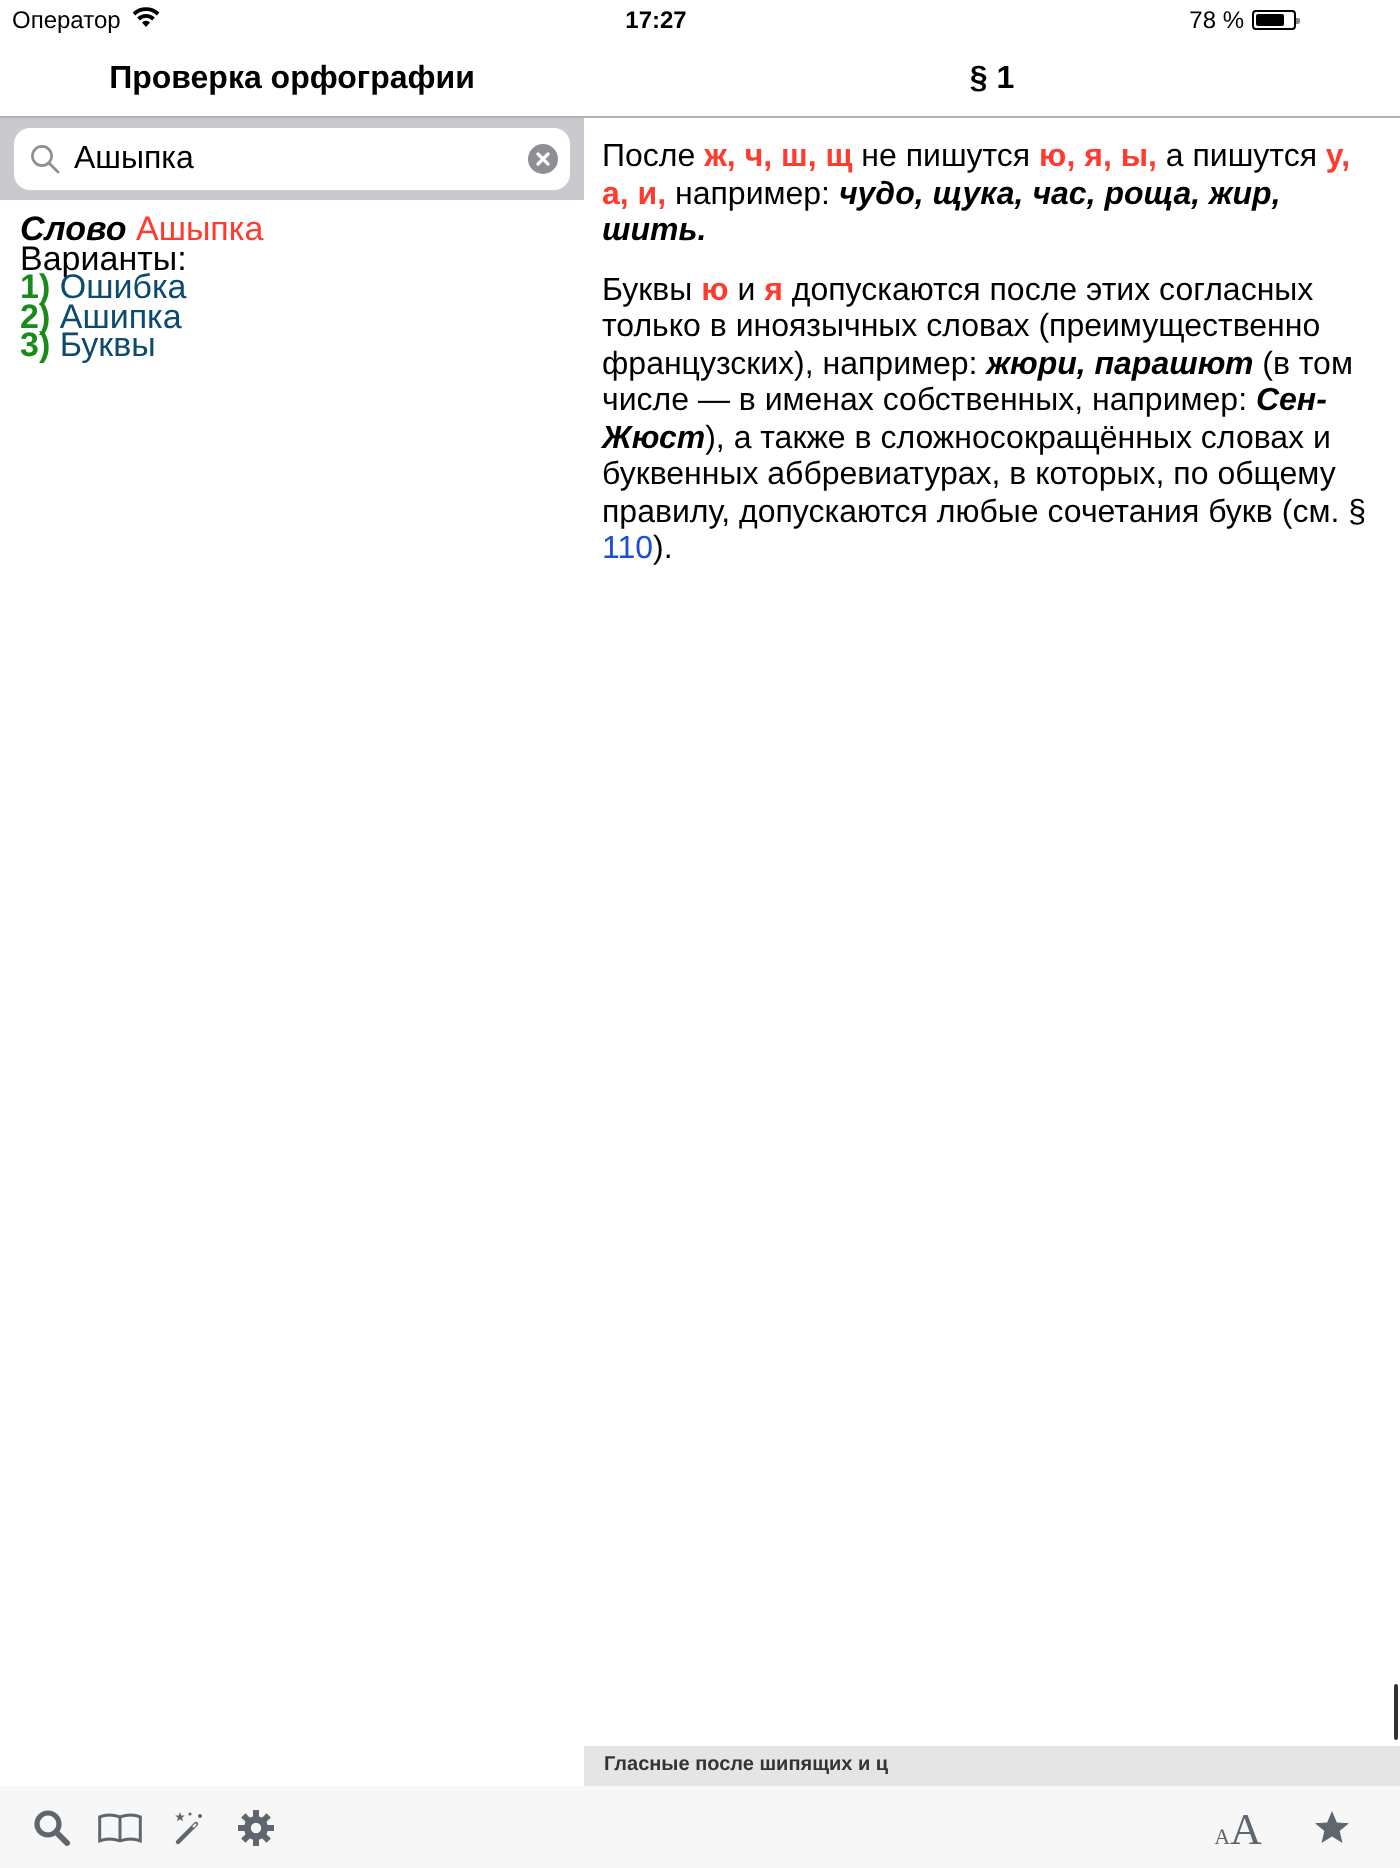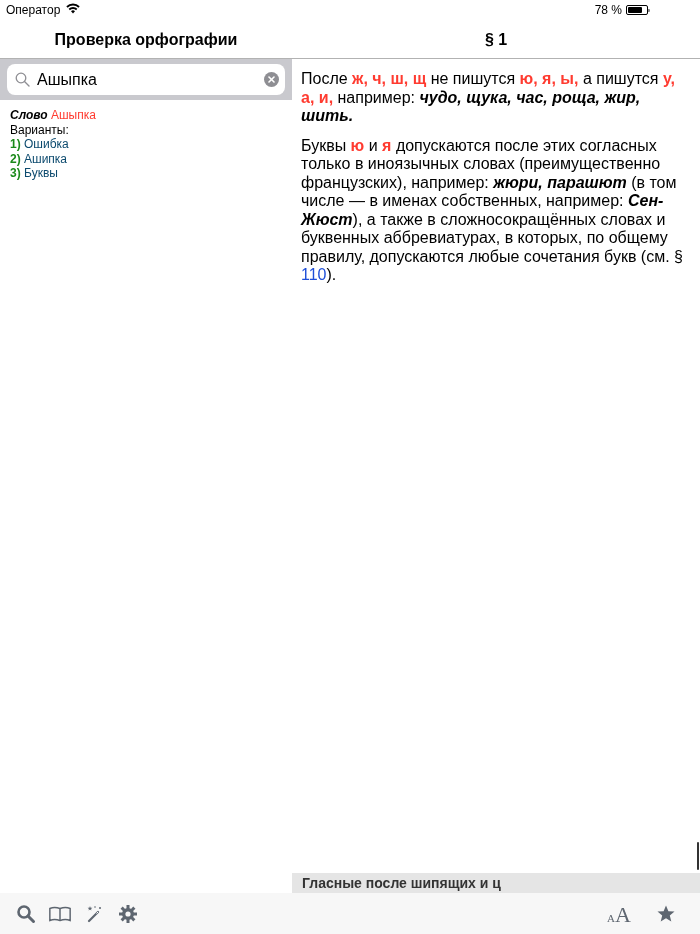--- a/index.html
+++ b/index.html
@@ -17,33 +17,33 @@
     .nav-left { position: absolute; top: 20px; left: 0; width: 292px; height: 39px; display: flex; align-items: center; justify-content: center; font-size: 16px; font-weight: bold; }
     .nav-right { position: absolute; top: 20px; left: 292px; width: 408px; height: 39px; display: flex; align-items: center; justify-content: center; font-size: 16px; font-weight: bold; }
     .nav-divider { position: absolute; top: 58px; left: 0; width: 700px; height: 1px; background: #b2b2b2; }
 
     .search-bar-wrap { position: absolute; top: 59px; left: 0; width: 292px; height: 41px; background: #c9c9ce; padding: 5px 7px; }
     .search-field { width: 100%; height: 31px; background: #fff; border-radius: 8px; display: flex; align-items: center; padding: 0 6px; }
     .search-icon { width: 18px; height: 18px; display: flex; align-items: center; justify-content: center; }
     .search-value { flex: 1; font-size: 16px; margin-left: 6px; color: #000; border: none; outline: none; background: transparent; font-family: "Liberation Sans", sans-serif; }
     .clear-btn { width: 15px; height: 15px; border-radius: 50%; background: #8e8e93; display: flex; align-items: center; justify-content: center; }
 
-    .results { position: absolute; top: 108px; left: 10px; font-size: 12px; line-height: 14.5px; }
+    .results { position: absolute; top: 108px; left: 10px; font-size: 17px; line-height: 14.5px; }
     .word-label { font-weight: bold; font-style: italic; }
     .red { color: #ff3b30; }
     .green-num { color: #1a8a1a; font-weight: bold; }
     .variant-link { color: #0c4a6e; }
 
     .content { position: absolute; top: 70px; left: 301px; width: 390px; font-size: 16px; line-height: 18.5px; }
     .content p { margin-bottom: 11px; }
     .hl { color: #ff3b30; font-weight: bold; }
     .ex { font-weight: bold; font-style: italic; }
     .link { color: #1d4ed8; }
 
-    .section-footer { position: absolute; top: 873px; left: 292px; width: 408px; height: 20px; background: #e5e5e5; font-size: 14px; font-weight: bold; color: #333; padding-left: 10px; line-height: 20px; }
+    .section-footer { position: absolute; top: 873px; left: 292px; width: 408px; height: 20px; background: #e5e5e5; font-size: 10px; font-weight: bold; color: #333; padding-left: 10px; line-height: 20px; }
     .scroll-ind { position: absolute; right: 1px; top: 842px; width: 2px; height: 28px; background: #333; border-radius: 1px; }
 
     .toolbar { position: absolute; top: 893px; left: 0; width: 700px; height: 41px; background: #f7f7f7; }
     .tb-left { position: absolute; left: 14px; top: 9px; display: flex; gap: 10px; align-items: center; }
     .tb-right { position: absolute; right: 22px; top: 9px; display: flex; gap: 18px; align-items: center; }
     .tb-btn { width: 24px; height: 24px; display: flex; align-items: center; justify-content: center; cursor: pointer; }
     .font-size-btn { font-family: "Liberation Serif", serif; color: #5e6670; display: flex; align-items: baseline; width: 34px; }
     .font-size-btn .small { font-size: 11px; }
     .font-size-btn .big { font-size: 22px; }
   </style>
@@ -54,20 +54,21 @@
   <div class="status-left">
     <span>Оператор</span>
     <span>
       <svg width="14" height="11" viewBox="0 0 14 11">
           <path d="M7 10.5 L9 8.2 A3 3 0 0 0 5 8.2 Z" fill="#000"></path>
           <path d="M2.6 5.8 A6.3 6.3 0 0 1 11.4 5.8 L10.1 7.2 A4.4 4.4 0 0 0 3.9 7.2 Z" fill="#000"></path>
           <path d="M0.3 3.3 A9.6 9.6 0 0 1 13.7 3.3 L12.4 4.7 A7.7 7.7 0 0 0 1.6 4.7 Z" fill="#000"></path>
         </svg>
     </span>
   </div>
+  <div class="status-time">17:27</div>
   <div class="status-right">
     <span>78 %</span>
     <span class="battery">
         <span class="battery-fill" style="display:block;width:78%"></span>
       </span>
   </div>
 </div>
 
 <div class="nav-left">Проверка орфографии</div>
 <div class="nav-right">§ 1</div>

